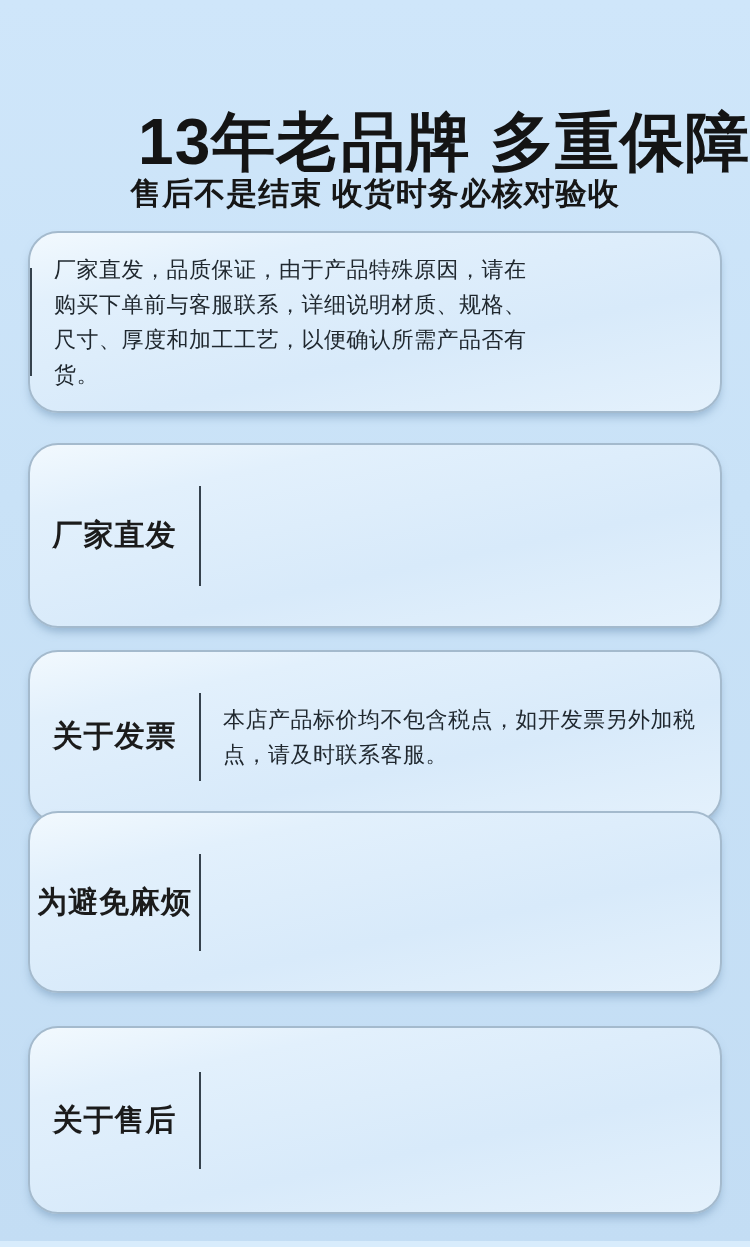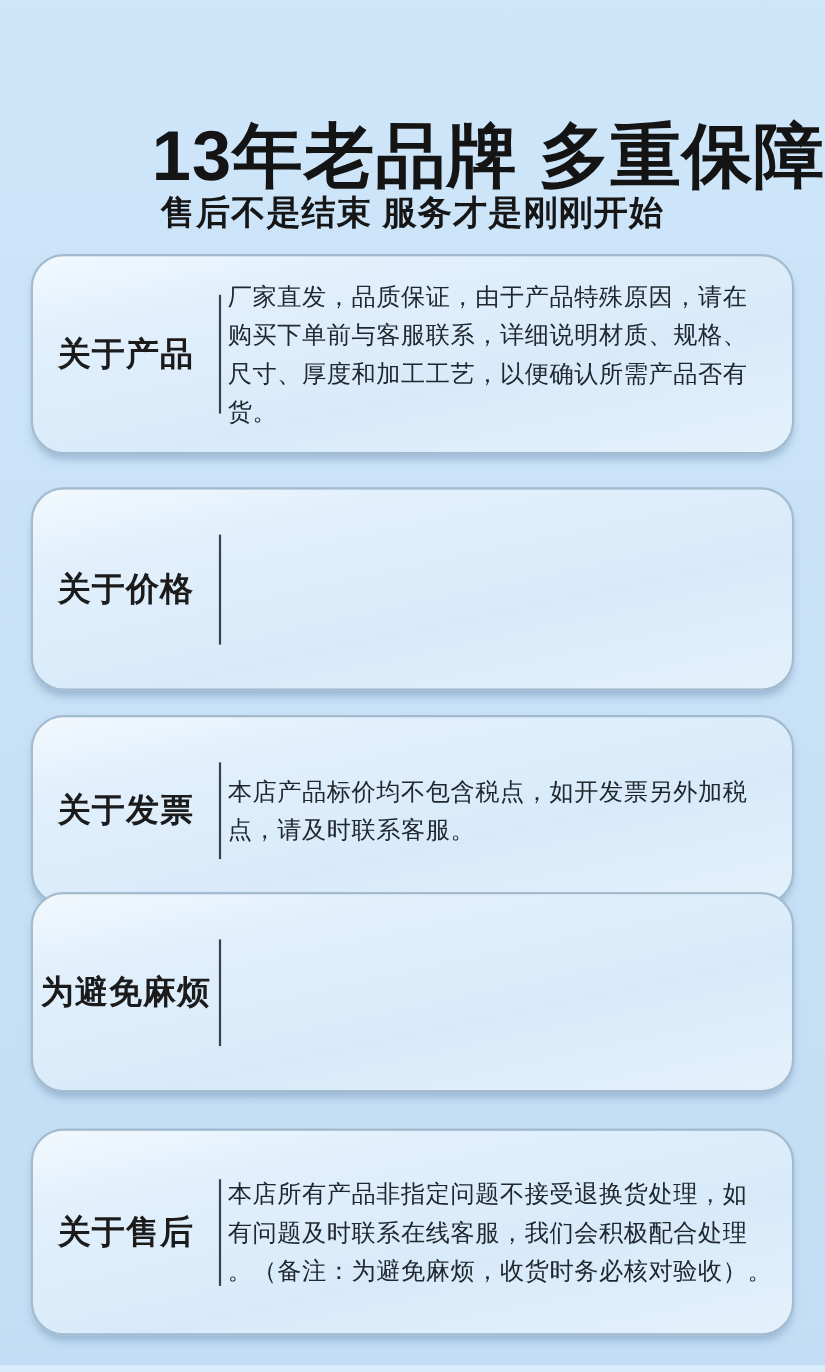--- a/index.html
+++ b/index.html
@@ -74,69 +74,65 @@
   }
   .card-1 .card-divider { height: 108px; }
   .card-2 .card-divider { height: 100px; }
   .card-3 .card-divider { height: 88px; }
   .card-4 .card-divider { height: 97px; }
   .card-5 .card-divider { height: 97px; }
 
   .card-text {
     flex: 1 1 auto;
     margin: 0;
-    padding: 0 8px 0 6px;
+    padding: 0 8px 0 22px;
     font-size: 22px;
     line-height: 35px;
     letter-spacing: 0.5px;
     color: #20282f;
     white-space: pre-line;
   }
   .bottom-strip {
     position: absolute;
     left: 0;
     bottom: 0;
     width: 750px;
     height: 6px;
     background: #d8ecfc;
   }
 </style>
 </head>
 <body>
 
 <h1 class="page-title">13年老品牌 多重保障</h1>
-<h2 class="page-subtitle">售后不是结束 服务才是刚刚开始</h2>
+<h2 class="page-subtitle">售后不是结束 收货时务必核对验收</h2>
 
 <section class="card card-1">
-  <div class="card-label">关于产品</div>
   <div class="card-divider"></div>
   <p class="card-text">厂家直发，品质保证，由于产品特殊原因，请在
 购买下单前与客服联系，详细说明材质、规格、
 尺寸、厚度和加工工艺，以便确认所需产品否有
 货。</p>
 </section>
 
 <section class="card card-2">
-  <div class="card-label">关于价格</div>
+  <div class="card-label">厂家直发</div>
   <div class="card-divider"></div>
 </section>
 
 <section class="card card-3">
   <div class="card-label">关于发票</div>
   <div class="card-divider"></div>
   <p class="card-text">本店产品标价均不包含税点，如开发票另外加税
 点，请及时联系客服。</p>
 </section>
 
 <section class="card card-4">
   <div class="card-label">为避免麻烦</div>
   <div class="card-divider"></div>
 </section>
 
 <section class="card card-5">
   <div class="card-label">关于售后</div>
   <div class="card-divider"></div>
-  <p class="card-text">本店所有产品非指定问题不接受退换货处理，如
-有问题及时联系在线客服，我们会积极配合处理
-。（备注：为避免麻烦，收货时务必核对验收）。</p>
 </section>
 
 <div class="bottom-strip"></div>
 
 </body></html>

